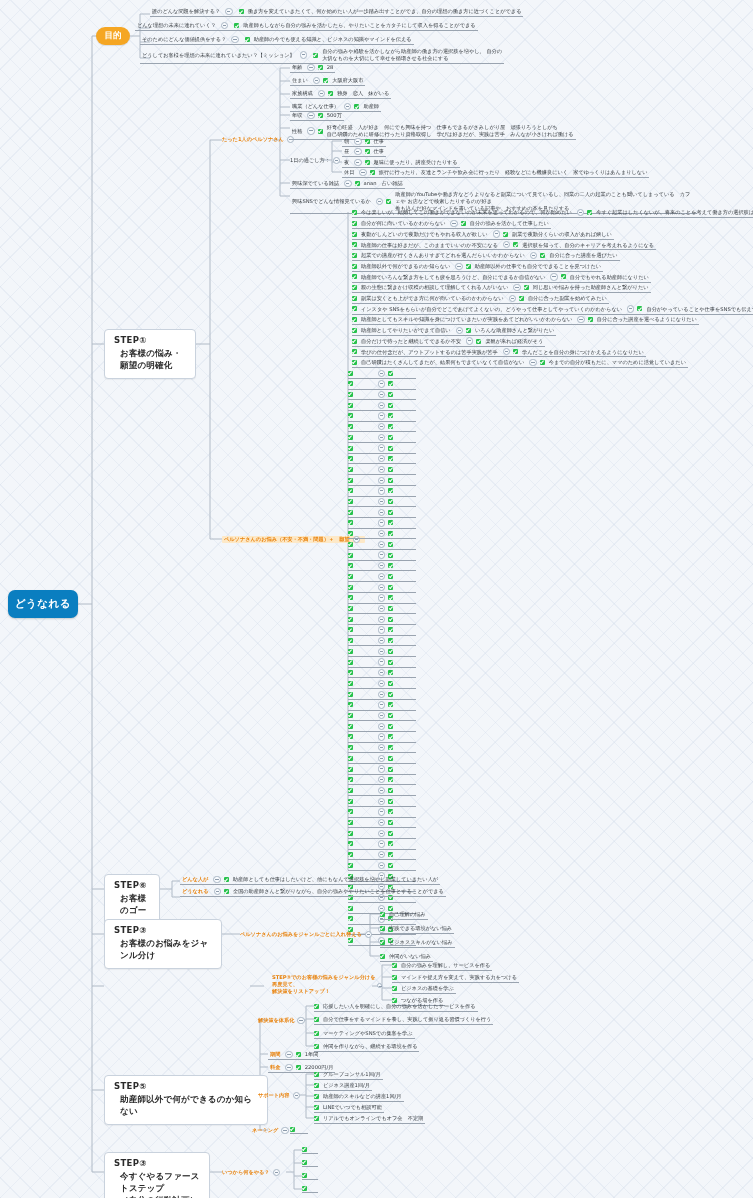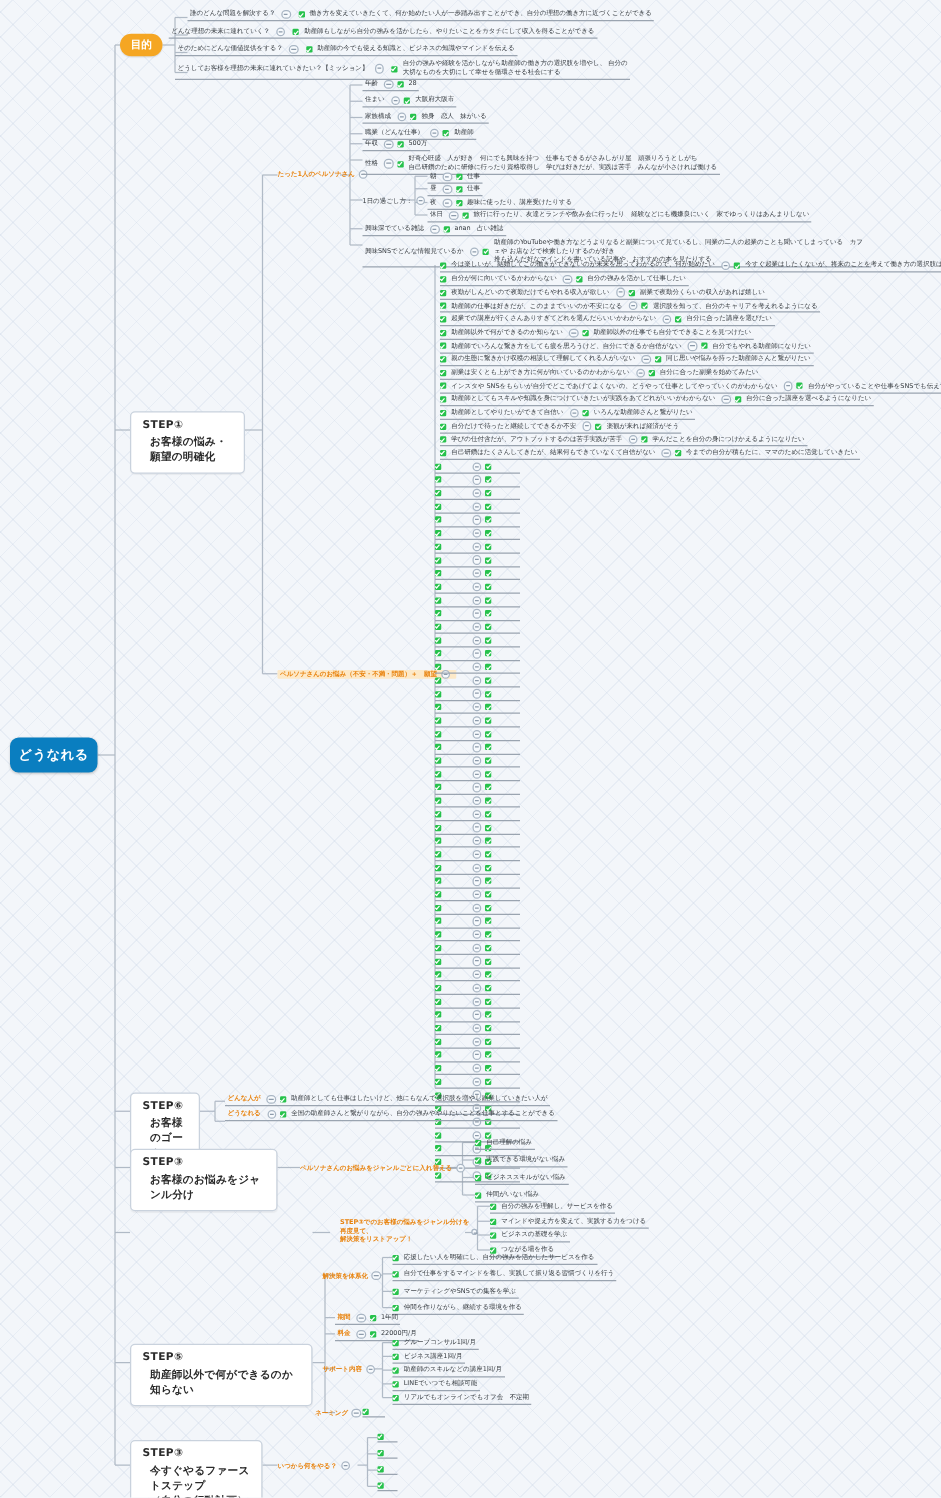--- a/index.html
+++ b/index.html
@@ -228,21 +228,21 @@
     <div class="l2">お客様の悩み・願望の明確化</div>
   </div>
   <div class="node step" style="left:104px;top:874px;width:56px;">
     <div class="l1">STEP⑥</div>
     <div class="l2">お客様のゴール</div>
   </div>
   <div class="node step" style="left:104px;top:919px;width:118px;">
     <div class="l1">STEP③</div>
     <div class="l2">お客様のお悩みをジャンル分け</div>
   </div>
-  <div class="node step" style="left:104px;top:1075px;width:146px;">
+  <div class="node step" style="left:104px;top:1075px;width:164px;">
     <div class="l1">STEP⑤</div>
     <div class="l2">助産師以外で何ができるのか知らない</div>
   </div>
   <div class="node step" style="left:104px;top:1152px;width:106px;">
     <div class="l1">STEP③</div>
     <div class="l2" style="white-space:pre-line;">今すぐやるファーストステップ
 （自分の行動計画）</div>
   </div>
 
   <div class="node olabel" style="left:222px;top:136px;">

